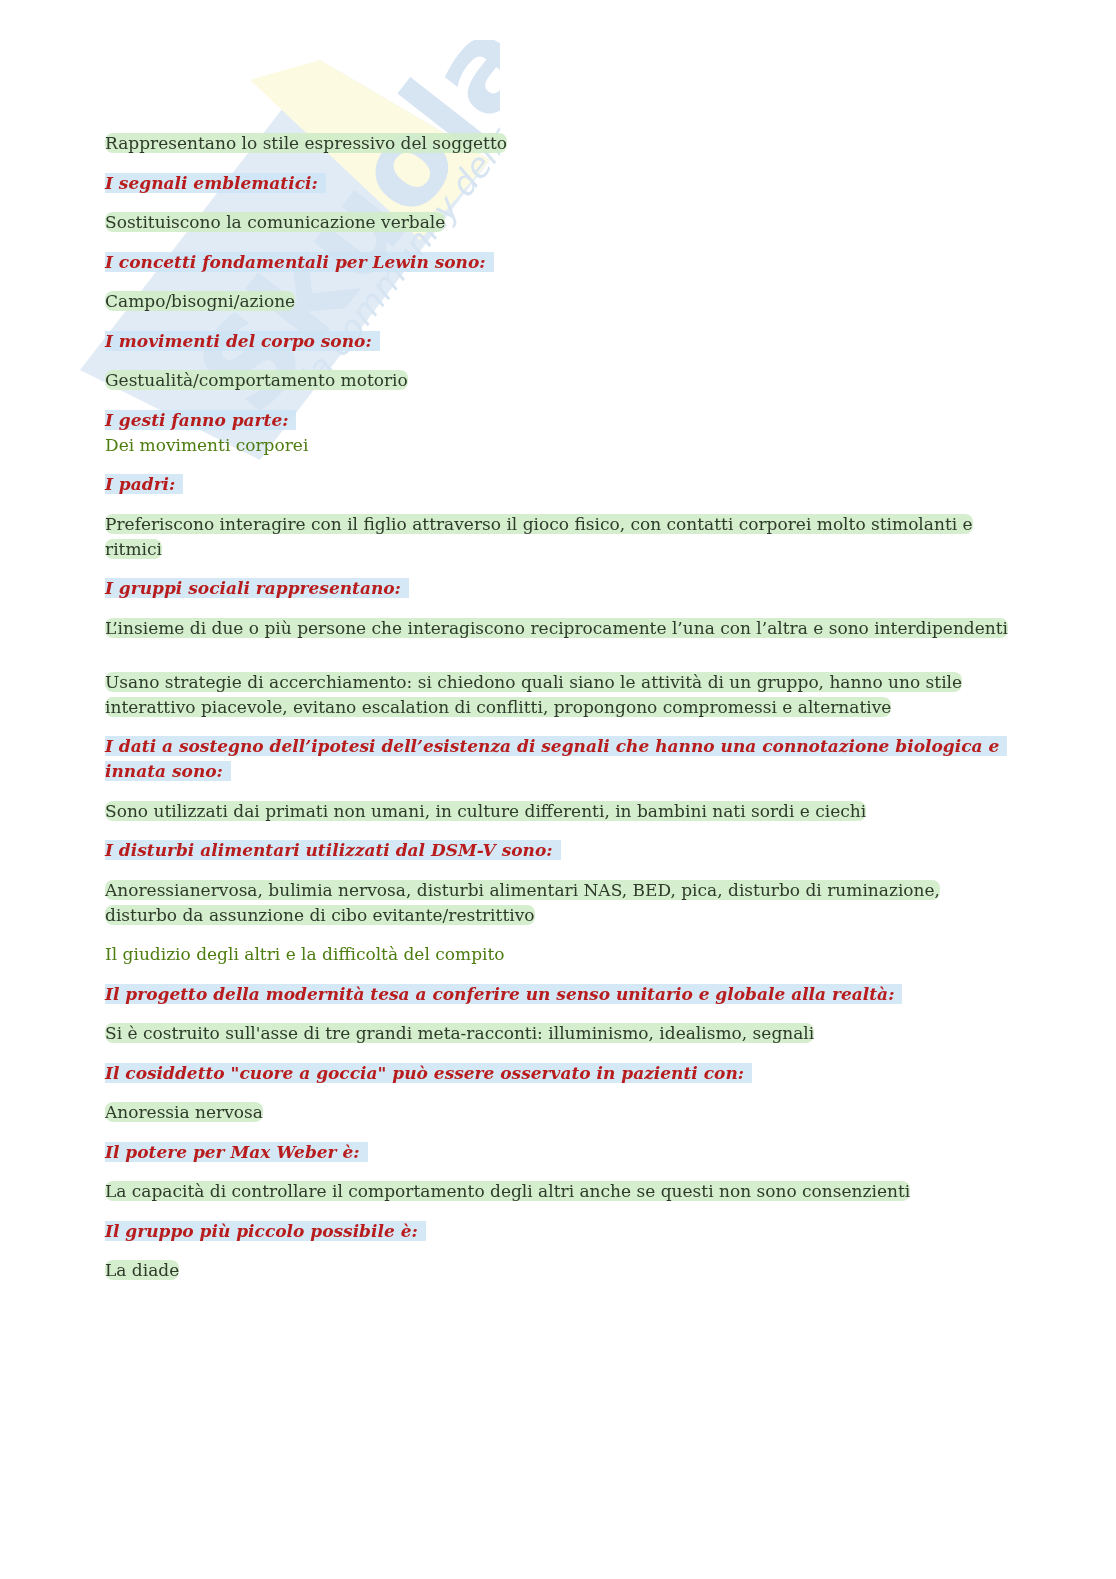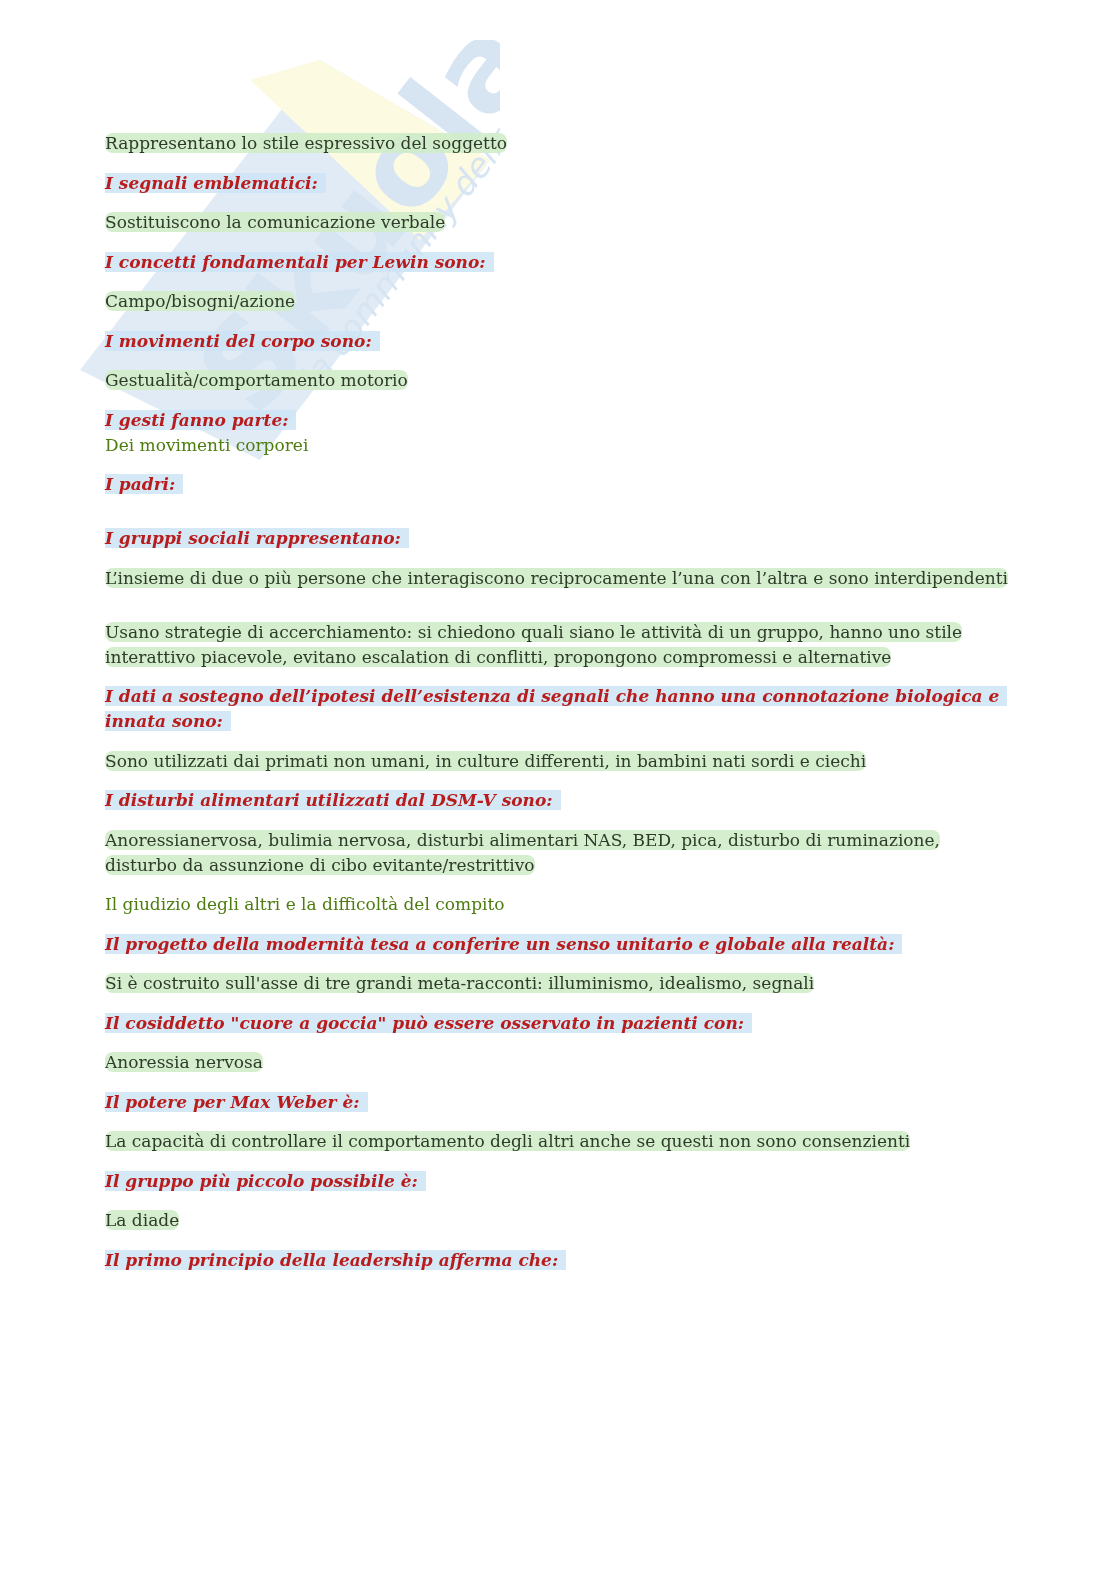--- a/index.html
+++ b/index.html
@@ -40,20 +40,21 @@
   <div class="gap"></div>
   <p class="q"><span class="hl-q">I movimenti del corpo sono:</span></p>
   <div class="gap"></div>
   <p class="a"><span class="hl-a">Gestualità/comportamento motorio</span></p>
   <div class="gap"></div>
   <p class="q"><span class="hl-q">I gesti fanno parte:</span></p>
   <p class="a plain"><span>Dei movimenti corporei</span></p>
   <div class="gap"></div>
   <p class="q"><span class="hl-q">I padri:</span></p>
   <div class="gap"></div>
+  <p class="a"><span class="hl-a">Preferiscono interagire con il figlio attraverso il gioco fisico, con contatti corporei molto stimolanti e ritmici</span></p>
   <div class="gap"></div>
   <p class="q"><span class="hl-q">I gruppi sociali rappresentano:</span></p>
   <div class="gap"></div>
   <p class="a"><span class="hl-a">L’insieme di due o più persone che interagiscono reciprocamente l’una con l’altra e sono interdipendenti</span></p>
   <div class="gap"></div>
   <div class="gap"></div>
   <p class="a"><span class="hl-a">Usano strategie di accerchiamento: si chiedono quali siano le attività di un gruppo, hanno uno stile interattivo piacevole, evitano escalation di conflitti, propongono compromessi e alternative</span></p>
   <div class="gap"></div>
   <p class="q"><span class="hl-q">I dati a sostegno dell’ipotesi dell’esistenza di segnali che hanno una connotazione biologica e innata sono:</span></p>
   <div class="gap"></div>
@@ -74,15 +75,14 @@
   <p class="a"><span class="hl-a">Anoressia nervosa</span></p>
   <div class="gap"></div>
   <p class="q"><span class="hl-q">Il potere per Max Weber è:</span></p>
   <div class="gap"></div>
   <p class="a"><span class="hl-a">La capacità di controllare il comportamento degli altri anche se questi non sono consenzienti</span></p>
   <div class="gap"></div>
   <p class="q"><span class="hl-q">Il gruppo più piccolo possibile è:</span></p>
   <div class="gap"></div>
   <p class="a"><span class="hl-a">La diade</span></p>
   <div class="gap"></div>
-  <p class="q"><span class="hl-q">Il primo principio della leadership afferma che:</span></p>
   <div class="gap"></div>
 </div>
 
 </body></html>

